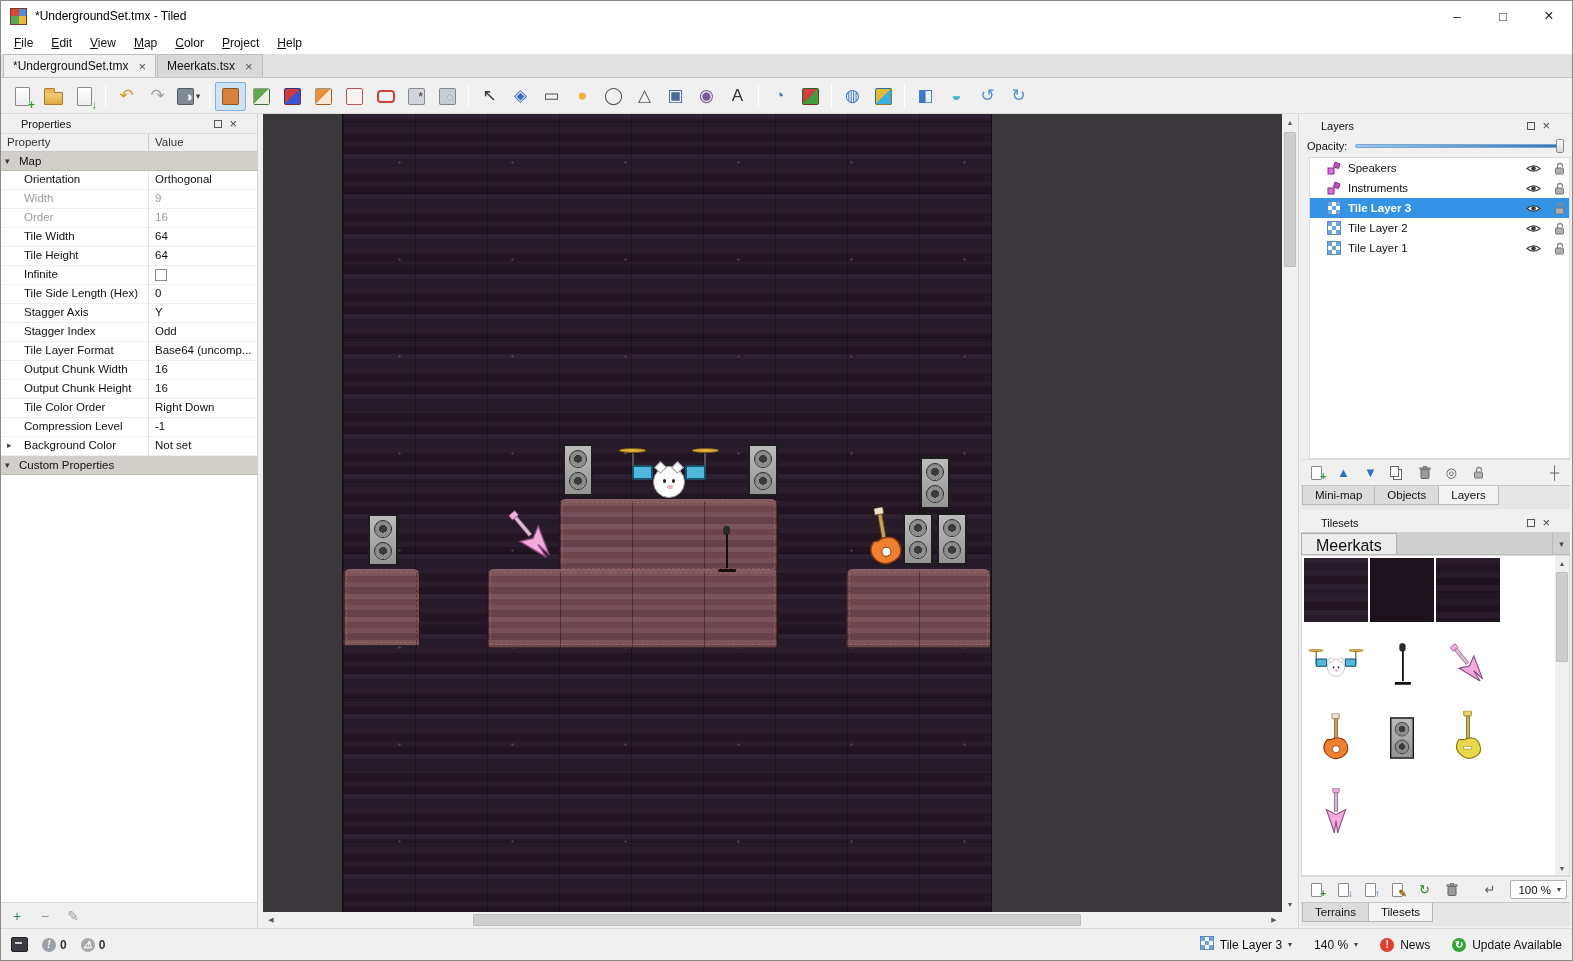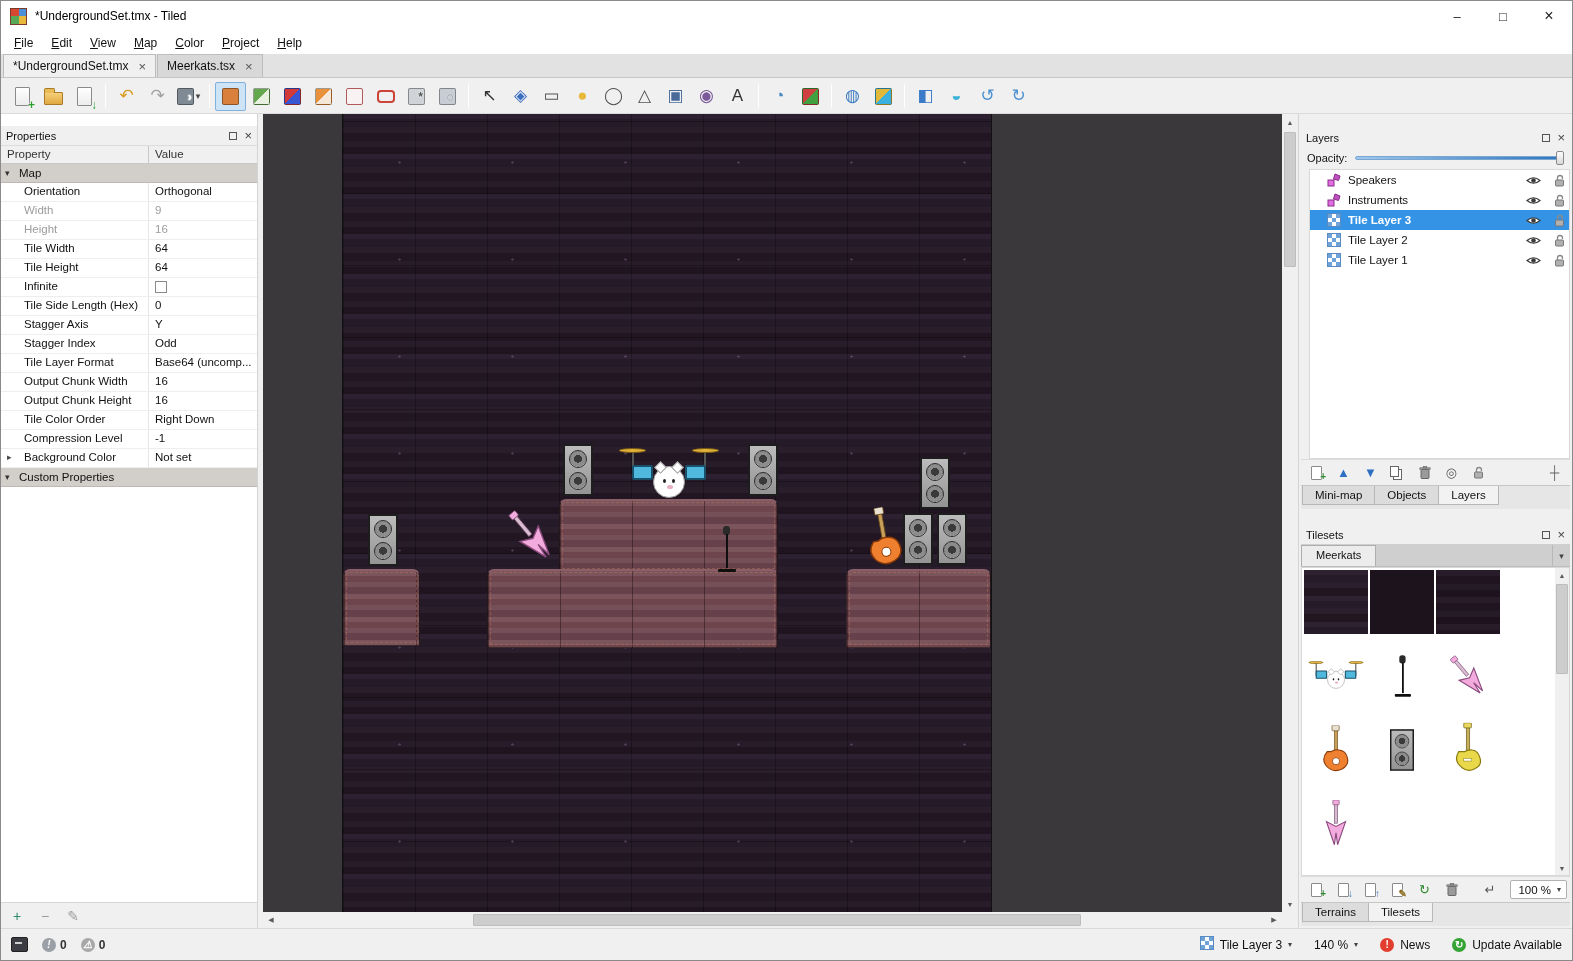--- a/index.html
+++ b/index.html
@@ -43,21 +43,21 @@
   .kind-outline { width:18px; height:13px; border:2px solid currentColor; border-radius:4px; }
   .tb-overlay { position:absolute; right:-6px; bottom:-6px; font-weight:bold; font-size:12px; line-height:1; text-shadow:0 0 2px #fff,0 0 2px #fff; }
   .kind-swatch .tb-overlay, .kind-swatch2 .tb-overlay { right:1px; bottom:1px; }
   .tb-dd { font-size:9px; color:#444; margin-left:2px; }
 
   
   #main { position:absolute; left:0; top:113px; right:0; bottom:32px; }
 
   
   #left-dock { position:absolute; left:0; top:0; width:257px; height:100%; background:#fff; display:flex; flex-direction:column; border-right:1px solid #d4d4d4; }
-  .panel-head { display:flex; align-items:center; height:19px; padding:0 5px; font-size:11px; background:#f0f0f0; flex:0 0 auto;margin-top:12px; }
+  .panel-head { display:flex; align-items:center; height:19px; padding:0 20px; font-size:11px; background:#f0f0f0; flex:0 0 auto; }
   .ph-title { flex:1; }
   .ph-float { width:8px; height:8px; border:1px solid #555; margin-right:7px; }
   .ph-close { font-size:13px; color:#444; line-height:1; }
   #prop-colhead { display:flex; height:19px; background:#f0f0f0; border-top:1px solid #dcdcdc; border-bottom:1px solid #c9c9c9; font-size:11.5px; color:#333; flex:0 0 auto; }
   #prop-colhead .col { padding:2px 6px; }
   #prop-colhead .col.c1 { width:148px; border-right:1px solid #c9c9c9; }
   #prop-rows { flex:1 1 auto; overflow:hidden; background:#fff; font-size:11.5px; }
   .prop-group { display:flex; align-items:center; height:19px; background:#d2cfca; border-bottom:1px solid #bdbab5; padding-left:4px; gap:4px; }
   .grp-arrow { font-size:9px; color:#333; width:10px; }
   .prop-row { display:flex; height:19px; border-bottom:1px solid #eeeeee; }
@@ -139,21 +139,21 @@
   .mini-glyph { font-size:13px; line-height:1; }
   .mini-page { width:11px; height:14px; background:#fff; border:1px solid #8a8a8a; border-radius:1px; display:inline-block; }
   .mini-ov { position:absolute; right:3px; bottom:2px; font-size:10px; font-weight:bold; line-height:1; text-shadow:0 0 2px #fff; }
   .ic-dup { width:9px; height:11px; border:1px solid #666; background:#fff; box-shadow:3px 3px 0 -1px #fff, 3px 3px 0 0 #666; display:inline-block; margin:-3px 3px 0 -3px; }
   .dock-tabs { flex:0 0 24px; display:flex; align-items:flex-start; padding-left:1px; border-top:1px solid #c6c6c6; background:#e6e6e6; }
   .dock-tab { padding:3px 12px; font-size:11.5px; background:#dcdcdc; border:1px solid #b7b7b7; border-top:none; margin-right:-1px; }
   .dock-tab.active { background:#f2f2f2; }
 
   #tilesets-panel { position:absolute; left:2px; right:2px; top:399px; bottom:2px; display:flex; flex-direction:column; }
   #ts-tabbar { flex:0 0 23px; background:#cfcfcf; display:flex; align-items:flex-end; border-bottom:1px solid #bdbdbd; }
-  .ts-tab { height:21px; padding:3px 14px; font-size:11px; background:#c4c4c4; border:1px solid #adadad; border-bottom:none; }
+  .ts-tab { height:21px; padding:3px 14px; font-size:16px; background:#c4c4c4; border:1px solid #adadad; border-bottom:none; }
   .ts-tab.active { background:#ececec; }
   #ts-tab-menu { margin-left:auto; width:18px; height:21px; display:flex; align-items:center; justify-content:center; font-size:9px; color:#444; border-left:1px solid #b8b8b8; }
   #ts-body { flex:1 1 auto; position:relative; background:#fff; border:1px solid #d8d8d8; overflow:hidden; }
   #ts-grid { position:absolute; left:2px; top:2px; display:grid; grid-template-columns:repeat(3,64px); gap:10px 2px; }
   .ts-cell { width:64px; height:64px; position:relative; overflow:hidden; display:flex; align-items:center; justify-content:center; }
   .ts-cell .sprite { position:relative; left:auto; top:auto; flex:0 0 auto; }
   .ts-bg-a { background:repeating-linear-gradient(180deg,#2e2130 0 5px,#261b28 5px 12px,#2b1e2d 12px 18px,#221620 18px 26px); }
   .ts-bg-b { background:#1d131d; }
   .ts-bg-c { background:repeating-linear-gradient(180deg,#281b2a 0 6px,#1f141f 6px 14px,#251a27 14px 20px,#1d121d 20px 27px); }
   #ts-scroll { position:absolute; right:0; top:0; bottom:0; width:14px; background:#f0f0f0; }
@@ -349,21 +349,21 @@
           </div>
           <div class="prop-row">
             <div class="prop-cell prop-name"><span>Orientation</span></div>
             <div class="prop-cell prop-value">Orthogonal</div>
           </div>
           <div class="prop-row disabled">
             <div class="prop-cell prop-name"><span>Width</span></div>
             <div class="prop-cell prop-value">9</div>
           </div>
           <div class="prop-row disabled">
-            <div class="prop-cell prop-name"><span>Height</span></div>
+            <div class="prop-cell prop-name"><span>Order</span></div>
             <div class="prop-cell prop-value">16</div>
           </div>
           <div class="prop-row">
             <div class="prop-cell prop-name"><span>Tile Width</span></div>
             <div class="prop-cell prop-value">64</div>
           </div>
           <div class="prop-row">
             <div class="prop-cell prop-name"><span>Tile Height</span></div>
             <div class="prop-cell prop-value">64</div>
           </div>

